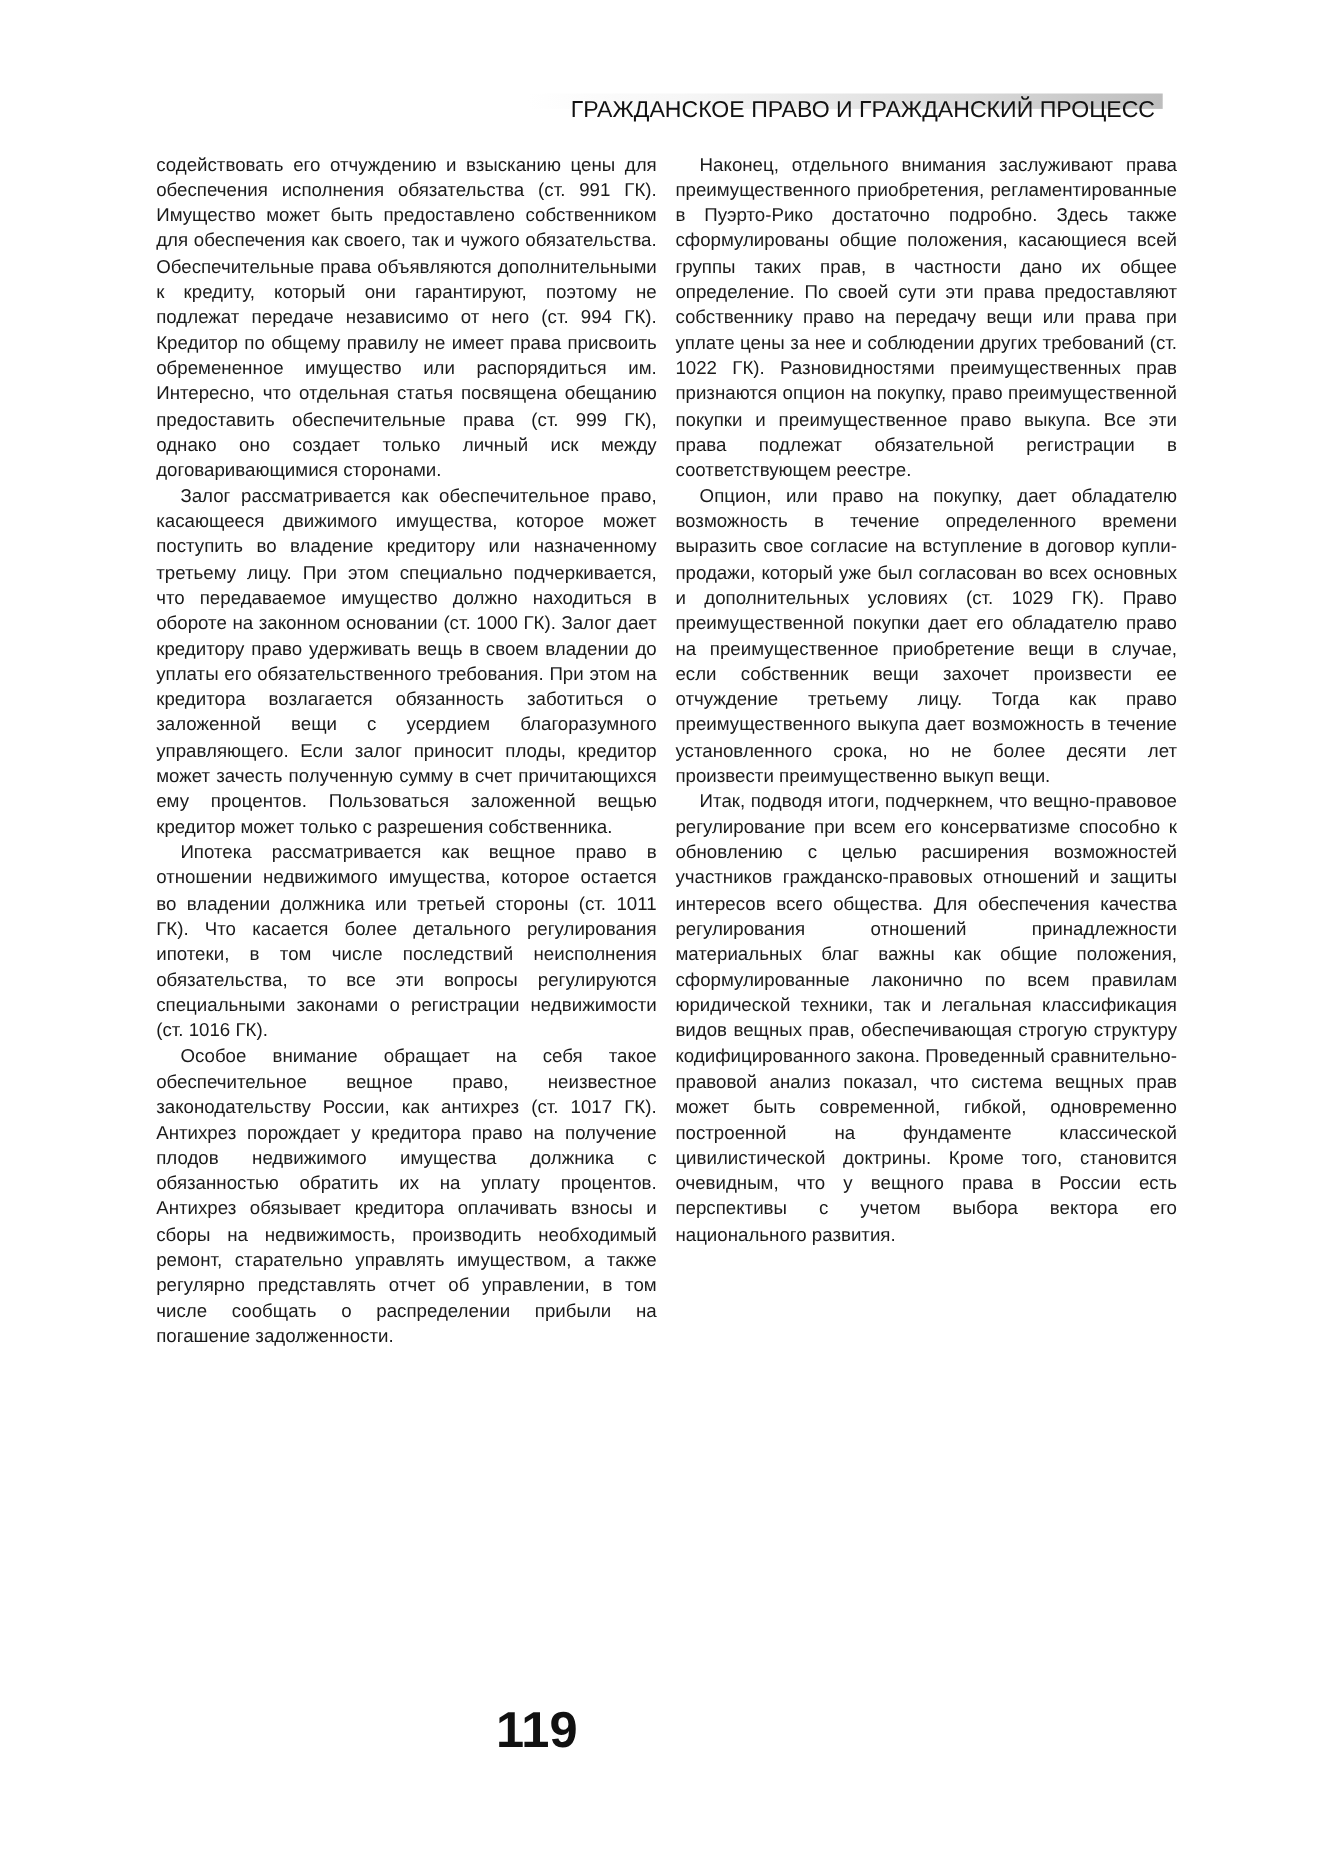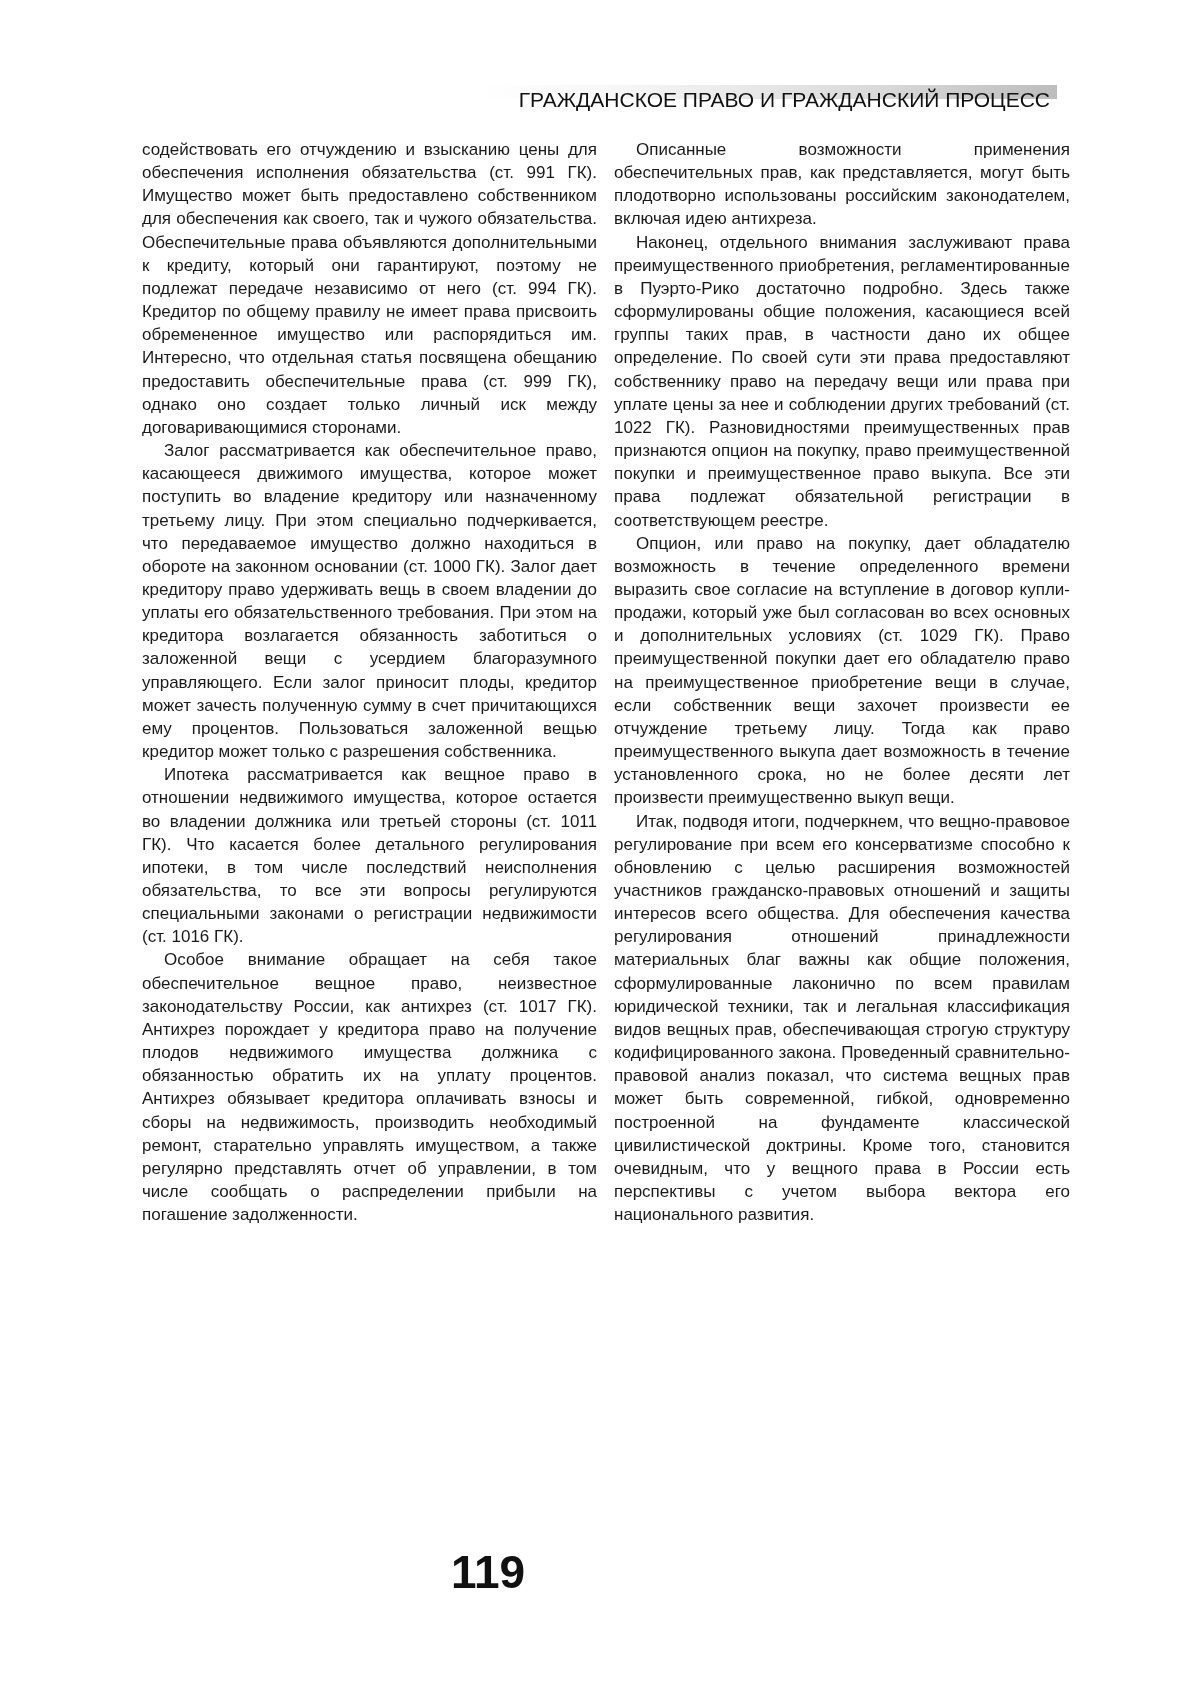--- a/index.html
+++ b/index.html
@@ -34,19 +34,18 @@
 </div>
 
 <div class="col left">
   <p>содействовать его отчуждению и взысканию цены для обеспечения исполнения обязательства (ст. 991 ГК). Имущество может быть предоставлено собственником для обеспечения как своего, так и чужого обязательства. Обеспечительные права объявляются дополнительными к кредиту, который они гарантируют, поэтому не подлежат передаче независимо от него (ст. 994 ГК). Кредитор по общему правилу не имеет права присвоить обремененное имущество или распорядиться им. Интересно, что отдельная статья посвящена обещанию предоставить обеспечительные права (ст. 999 ГК), однако оно создает только личный иск между договаривающимися сторонами.</p>
   <p class="indent">Залог рассматривается как обеспечительное право, касающееся движимого имущества, которое может поступить во владение кредитору или назначенному третьему лицу. При этом специально подчеркивается, что передаваемое имущество должно находиться в обороте на законном основании (ст. 1000 ГК). Залог дает кредитору право удерживать вещь в своем владении до уплаты его обязательственного требования. При этом на кредитора возлагается обязанность заботиться о заложенной вещи с усердием благоразумного управляющего. Если залог приносит плоды, кредитор может зачесть полученную сумму в счет причитающихся ему процентов. Пользоваться заложенной вещью кредитор может только с разрешения собственника.</p>
   <p class="indent">Ипотека рассматривается как вещное право в отношении недвижимого имущества, которое остается во владении должника или третьей стороны (ст. 1011 ГК). Что касается более детального регулирования ипотеки, в том числе последствий неисполнения обязательства, то все эти вопросы регулируются специальными законами о регистрации недвижимости (ст. 1016 ГК).</p>
   <p class="indent">Особое внимание обращает на себя такое обеспечительное вещное право, неизвестное законодательству России, как антихрез (ст. 1017 ГК). Антихрез порождает у кредитора право на получение плодов недвижимого имущества должника с обязанностью обратить их на уплату процентов. Антихрез обязывает кредитора оплачивать взносы и сборы на недвижимость, производить необходимый ремонт, старательно управлять имуществом, а также регулярно представлять отчет об управлении, в том числе сообщать о распределении прибыли на погашение задолженности.</p>
 </div>
 
 <div class="col right">
-  <p class="indent">Описанные возможности применения обеспечительных прав, как представляется, могут быть плодотворно использованы российским законодателем, включая идею антихреза.</p>
   <p class="indent">Наконец, отдельного внимания заслуживают права преимущественного приобретения, регламентированные в Пуэрто-Рико достаточно подробно. Здесь также сформулированы общие положения, касающиеся всей группы таких прав, в частности дано их общее определение. По своей сути эти права предоставляют собственнику право на передачу вещи или права при уплате цены за нее и соблюдении других требований (ст. 1022 ГК). Разновидностями преимущественных прав признаются опцион на покупку, право преимущественной покупки и преимущественное право выкупа. Все эти права подлежат обязательной регистрации в соответствующем реестре.</p>
   <p class="indent">Опцион, или право на покупку, дает обладателю возможность в течение определенного времени выразить свое согласие на вступление в договор купли-продажи, который уже был согласован во всех основных и дополнительных условиях (ст. 1029 ГК). Право преимущественной покупки дает его обладателю право на преимущественное приобретение вещи в случае, если собственник вещи захочет произвести ее отчуждение третьему лицу. Тогда как право преимущественного выкупа дает возможность в течение установленного срока, но не более десяти лет произвести преимущественно выкуп вещи.</p>
   <p class="indent">Итак, подводя итоги, подчеркнем, что вещно-правовое регулирование при всем его консерватизме способно к обновлению с целью расширения возможностей участников гражданско-правовых отношений и защиты интересов всего общества. Для обеспечения качества регулирования отношений принадлежности материальных благ важны как общие положения, сформулированные лаконично по всем правилам юридической техники, так и легальная классификация видов вещных прав, обеспечивающая строгую структуру кодифицированного закона. Проведенный сравнительно-правовой анализ показал, что система вещных прав может быть современной, гибкой, одновременно построенной на фундаменте классической цивилистической доктрины. Кроме того, становится очевидным, что у вещного права в России есть перспективы с учетом выбора вектора его национального развития.</p>
 </div>
 
 <div class="page-number">119</div>
 
 </body></html>

